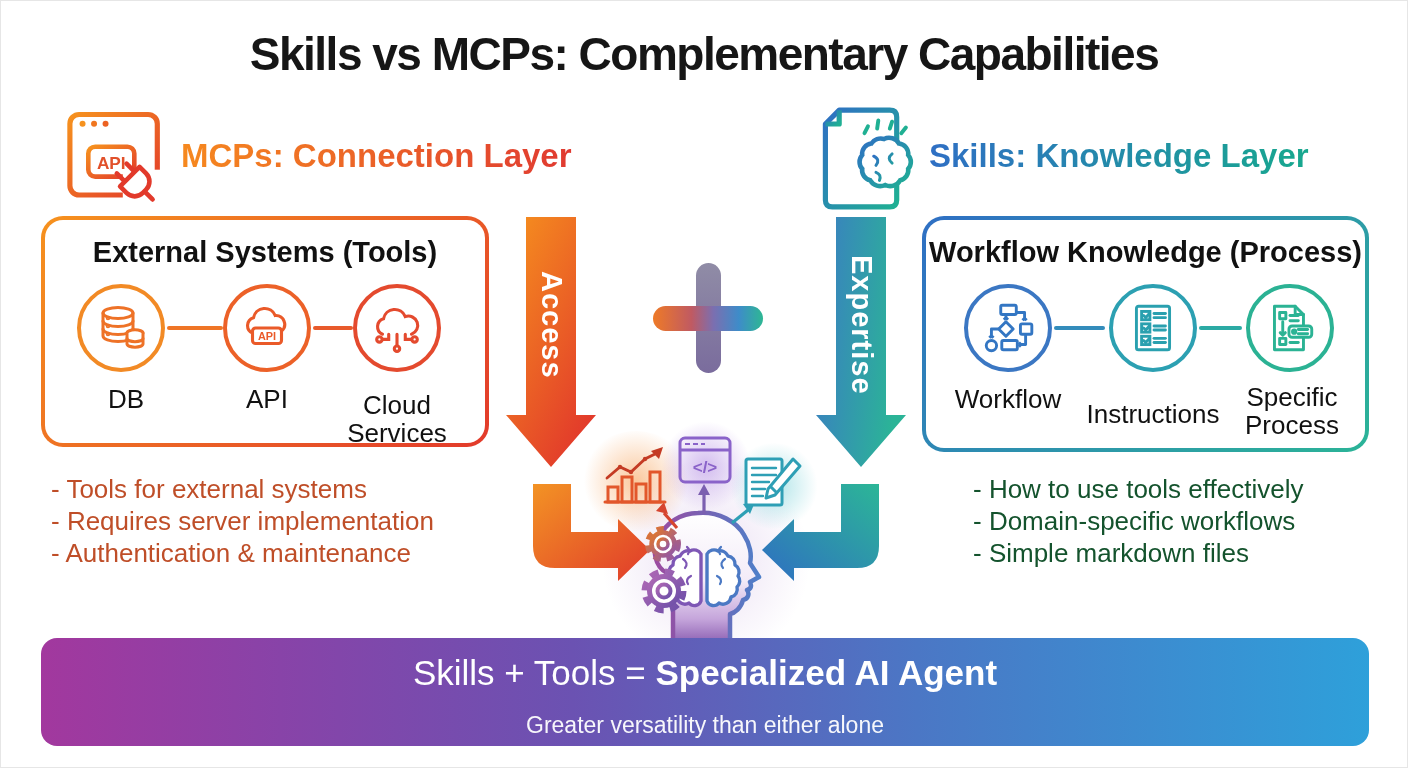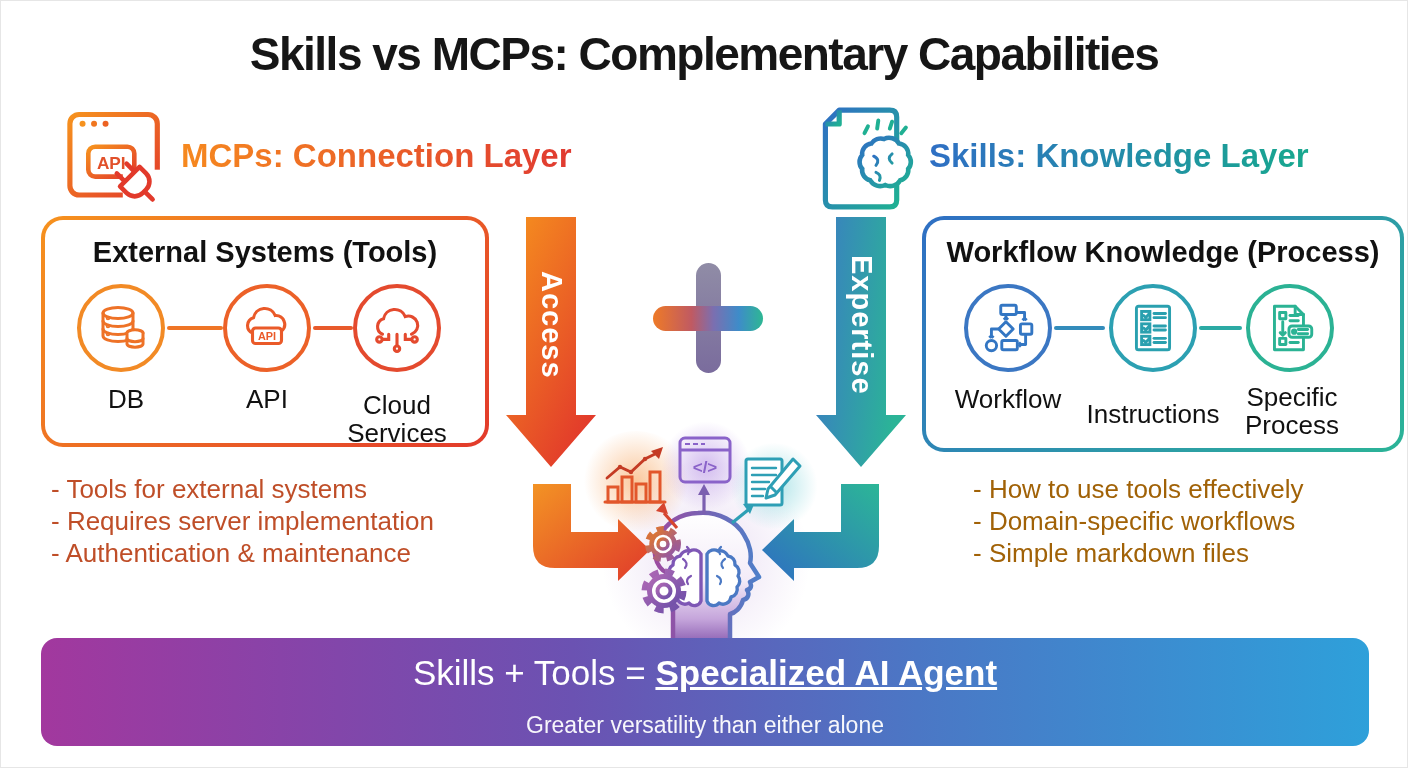--- a/index.html
+++ b/index.html
@@ -28,21 +28,21 @@
   .gbox-inner{position:relative;background:#fff;border-radius:18px;width:100%;height:100%;}
   .box-title{position:absolute;left:0;top:16px;width:100%;text-align:center;font-size:29px;font-weight:700;color:#111;}
   .circ{position:absolute;width:88px;height:88px;border-radius:50%;background:#fff;
         display:flex;align-items:center;justify-content:center;box-sizing:border-box;}
   .connector{position:absolute;height:4px;border-radius:2px;}
   .circ-label{position:absolute;text-align:center;font-size:26px;color:#111;line-height:1.07;}
 
   
   .bullets{font-size:26px;line-height:32px;}
   .bullets.left{color:#BF4E28;}
-  .bullets.right{color:#a16207;}
+  .bullets.right{color:#14532d;}
 
   
   .big-arrow{width:90px;height:250px;}
   .arrow-label{
     position:absolute;left:0;top:10px;width:90px;height:195px;
     display:flex;align-items:center;justify-content:center;
     writing-mode:vertical-rl;color:#fff;font-weight:700;font-size:29px;letter-spacing:1px;
   }
 
   
@@ -52,21 +52,21 @@
   .glow.tealc{background:radial-gradient(circle,rgba(64,190,200,.42) 0%,rgba(64,190,200,0) 70%);}
   .glow.head{background:radial-gradient(circle,rgba(160,110,200,.22) 0%,rgba(160,110,200,0) 70%);}
 
   
   .banner{
     left:40px;top:637px;width:1328px;height:108px;border-radius:16px;
     background:linear-gradient(90deg,#A2389E 0%,#8843A8 18%,#6B52B2 40%,#4B77C5 66%,#2EA0DA 100%);
     color:#fff;text-align:center;box-sizing:border-box;padding-top:15px;
   }
   .banner-line1{font-size:35px;font-weight:400;}
-  .banner-line1 b{font-weight:700;text-decoration:underline;}
+  .banner-line1 b{font-weight:700;}
   .banner-line2{margin-top:19px;font-size:23px;font-weight:300;opacity:.95;}
 
   svg{display:block;}
   text{font-family:"Liberation Sans", sans-serif;}
 </style>
 </head>
 <body>
 
 <div class="stage">
 
@@ -166,21 +166,21 @@
           <circle cx="45" cy="39" r="2.6" fill="#fff"></circle>
         </svg>
       </div>
 
       <div class="circ-label" style="left:41px;top:166px;width:80px;">DB</div>
       <div class="circ-label" style="left:182px;top:166px;width:80px;">API</div>
       <div class="circ-label" style="left:292px;top:164px;width:120px;margin-top:8px;">Cloud Services</div>
     </div>
   </div>
 
-  <div class="abs gbox teal" style="left:921px;top:215px;width:482px;height:236px;">
+  <div class="abs gbox teal" style="left:921px;top:215px;width:447px;height:236px;">
     <div class="gbox-inner">
       <div class="box-title">Workflow Knowledge (Process)</div>
       <div class="connector" style="left:128px;top:106px;width:51px;background:#338CBB;"></div>
       <div class="connector" style="left:273px;top:106px;width:43px;background:#2BAAA4;"></div>
 
       <div class="circ" style="left:38px;top:64px;border:4px solid #3B77C3;">
         <svg width="58" height="58" viewBox="0 0 56 56" fill="none" stroke="#3376C3" stroke-width="2.8" stroke-linejoin="round">
           <rect x="21" y="6" width="15" height="9" rx="1.5"></rect>
           <path d="M26,15 v5 M26,20 l-2,-2 m2,2 l2,-2"></path>
           <path d="M36,13 h8 v8 m0,-0.5 l-2,-2 m2,2 l2,-2"></path>

